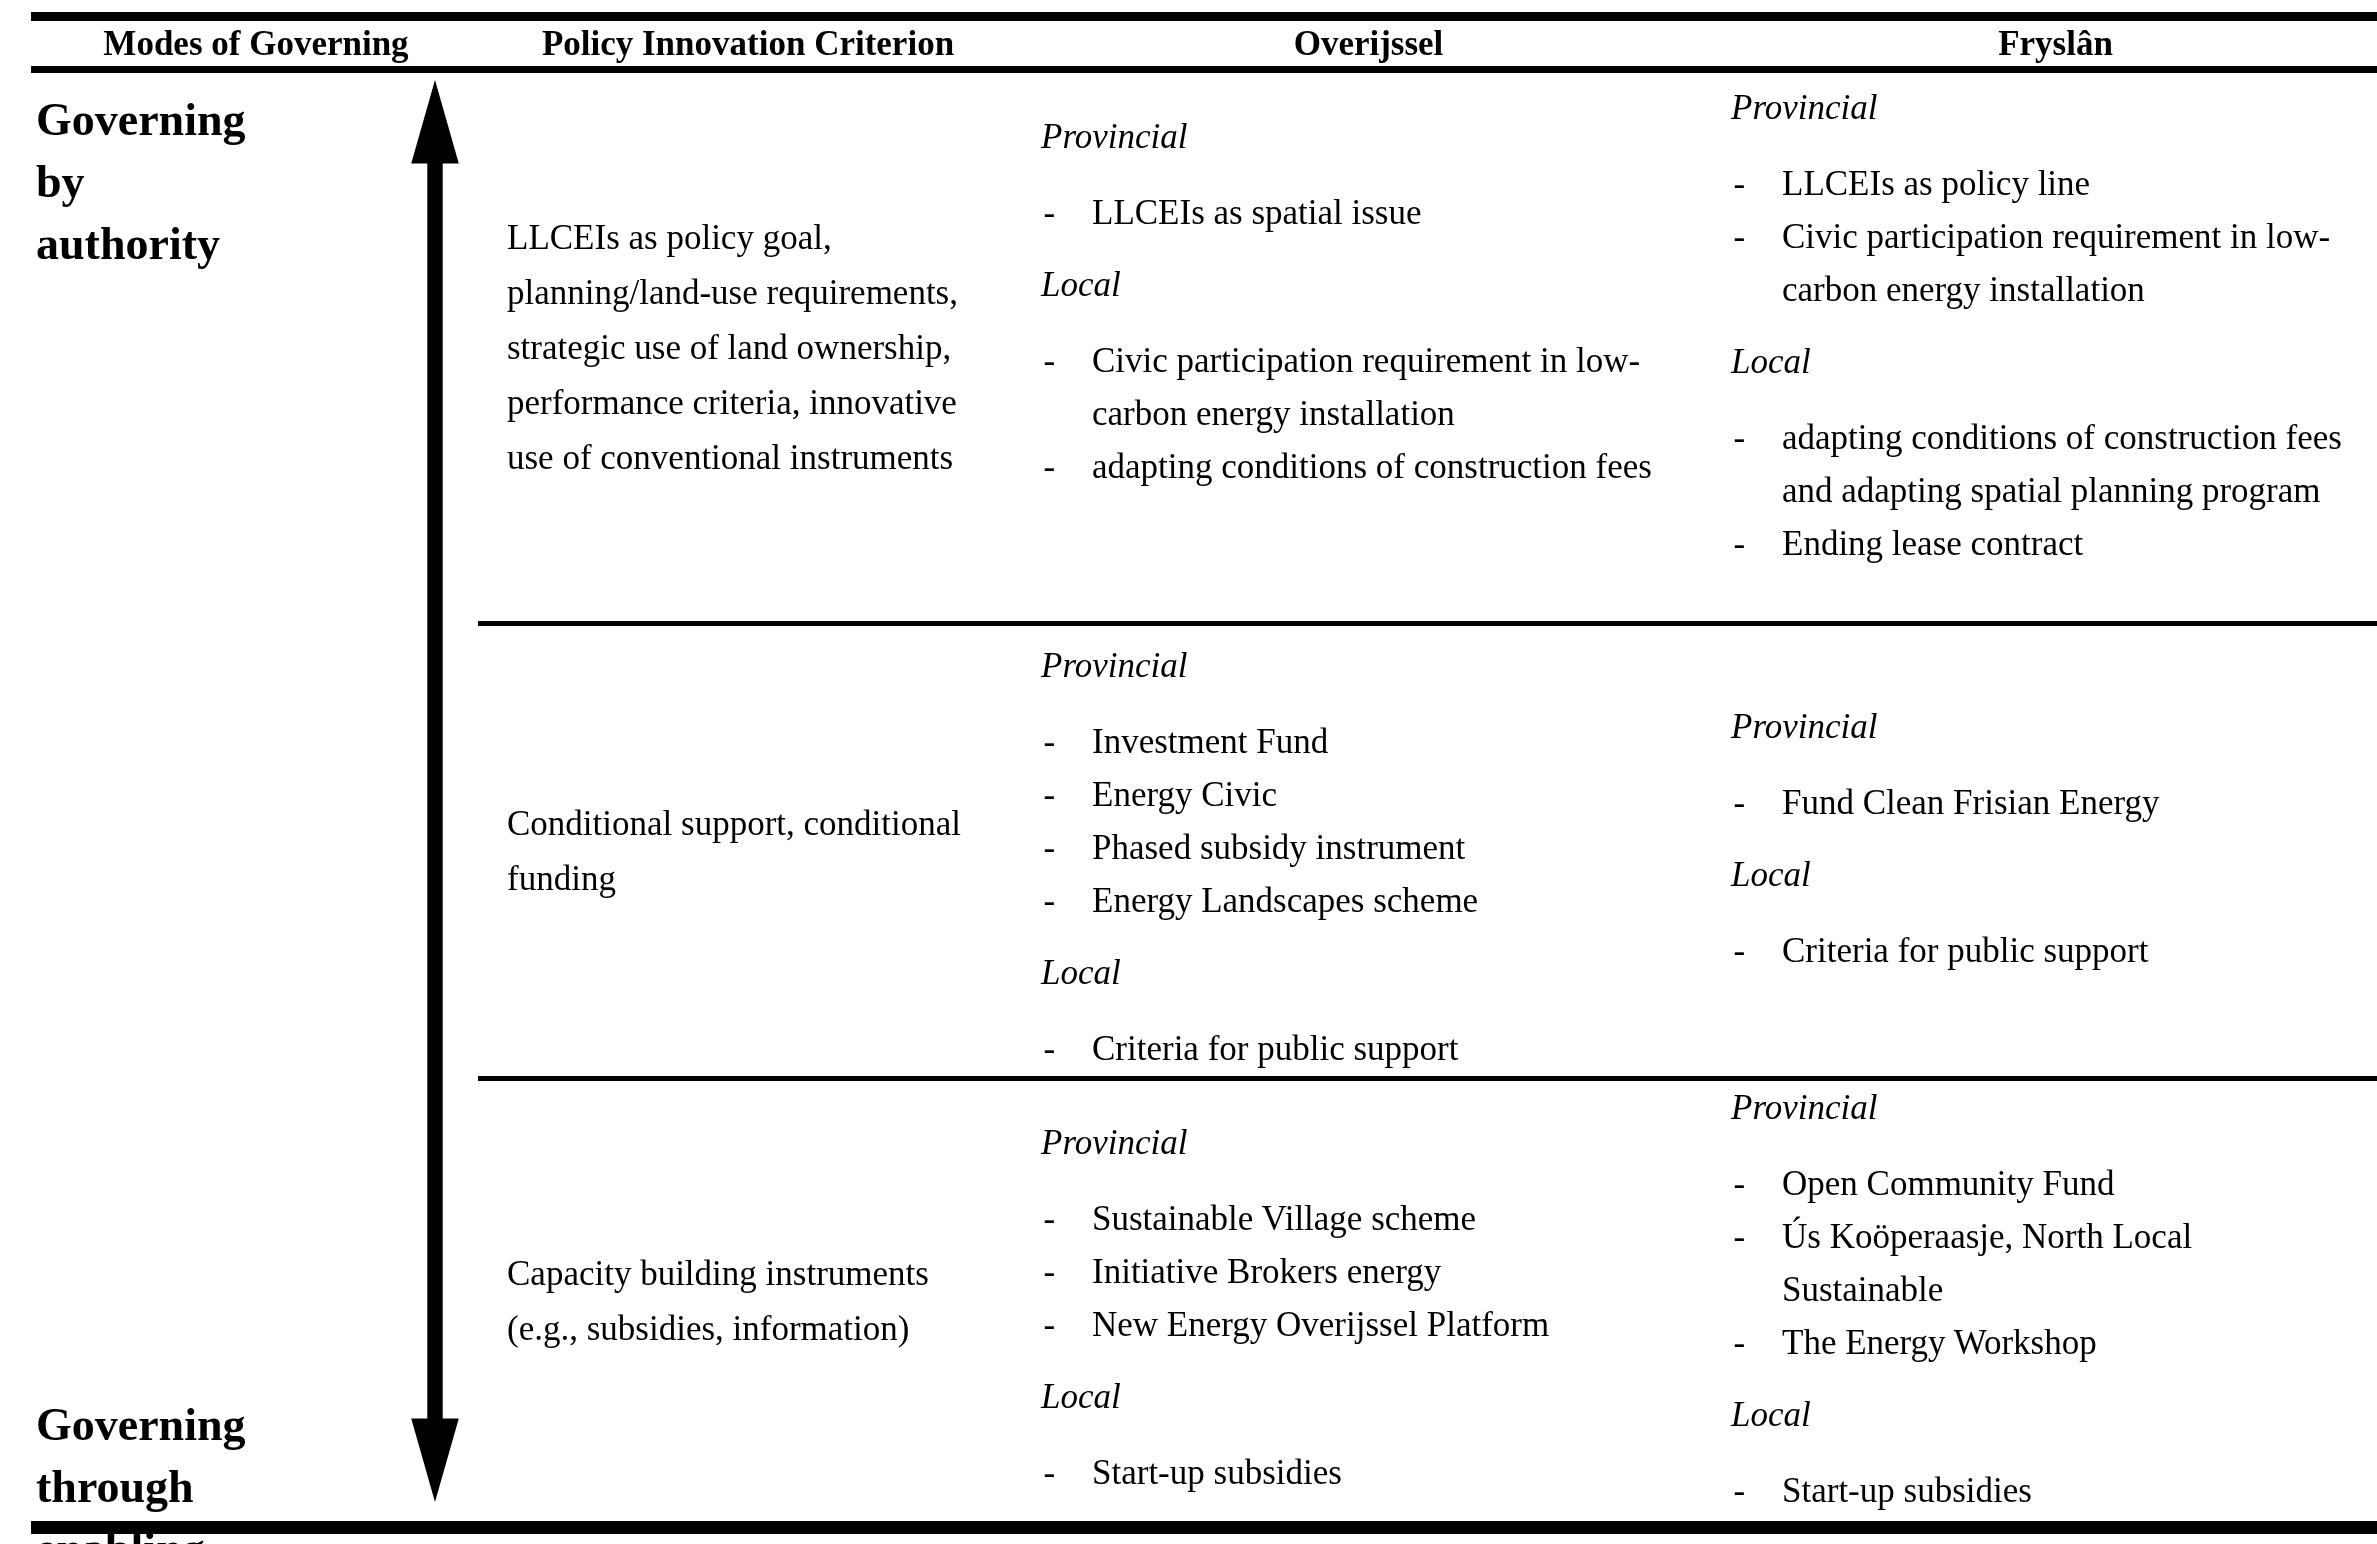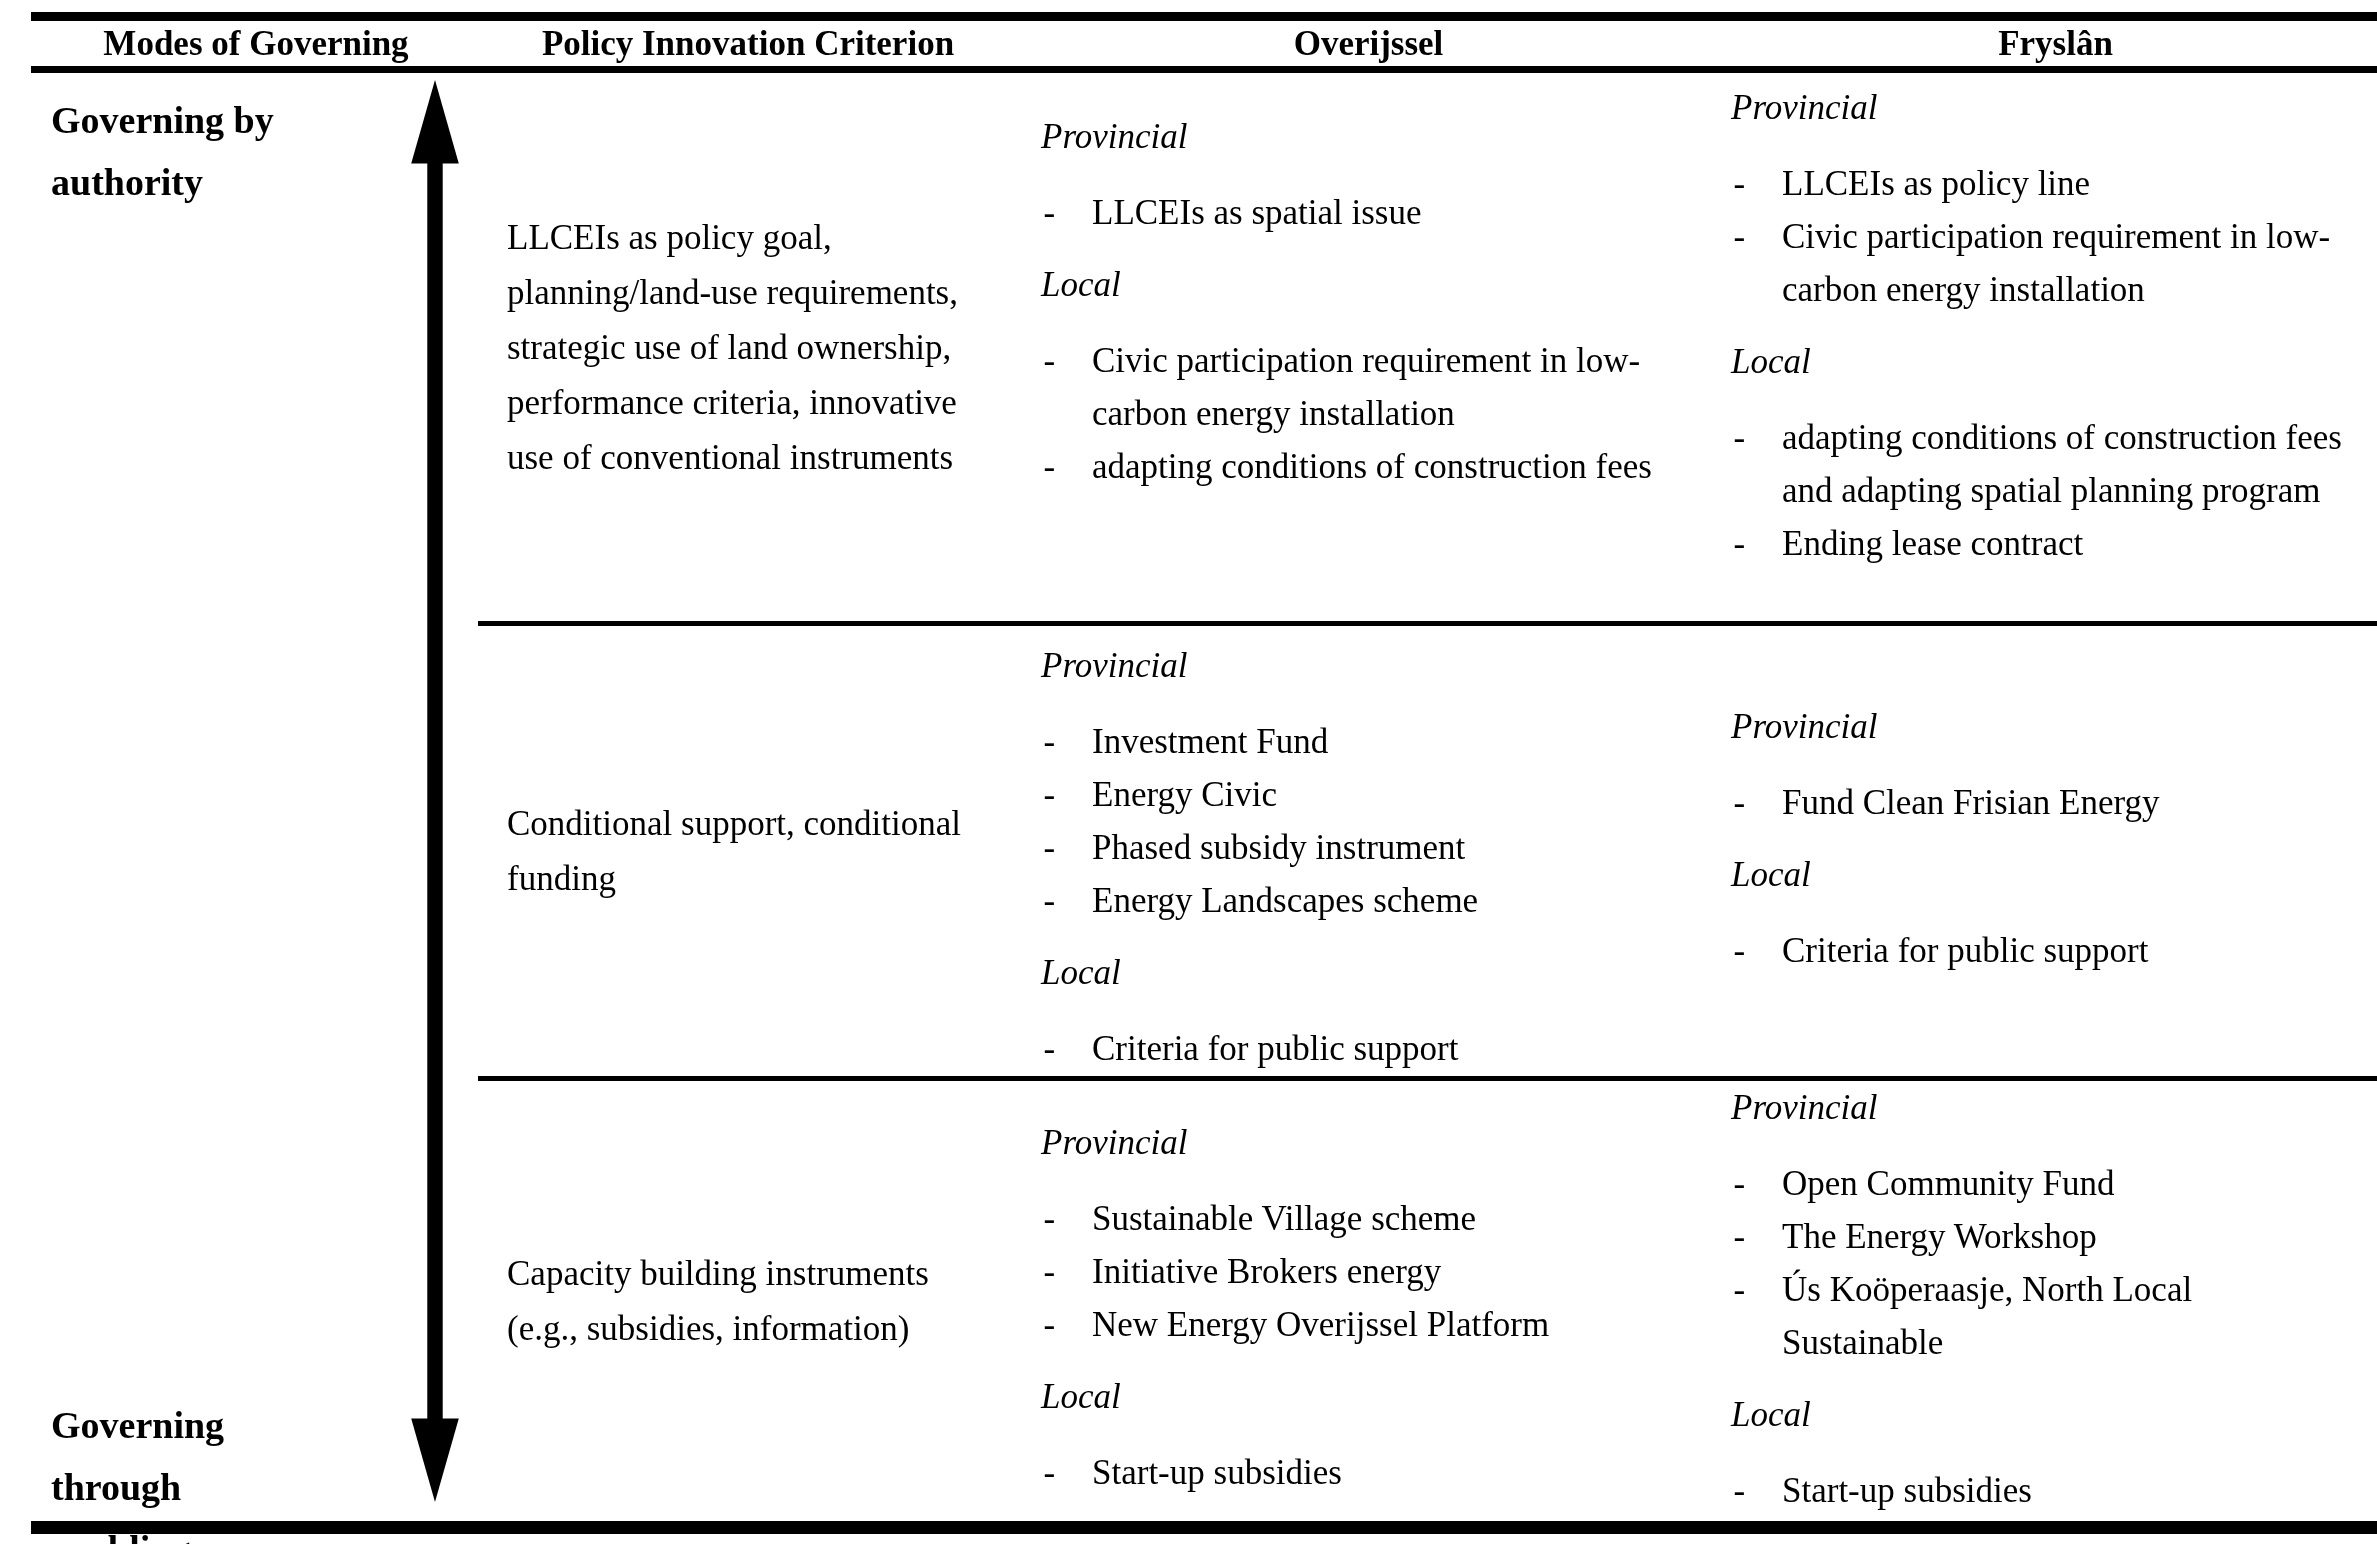--- a/index.html
+++ b/index.html
@@ -23,22 +23,22 @@
     position:absolute;top:0;
     font-weight:bold;font-size:35px;line-height:40px;
     text-align:center;white-space:nowrap;
   }
   .h-modes{left:19px;width:450px;}
   .h-criterion{left:469px;width:534px;}
   .h-overijssel{left:1003px;width:707px;}
   .h-fryslan{left:1710px;width:667px;}
 
   .mode-label{
-    position:absolute;left:39px;width:244px;
-    font-weight:bold;font-size:38px;line-height:62px;
+    position:absolute;left:24px;width:244px;
+    font-weight:bold;font-size:46px;line-height:62px;
   }
   .mode-top{top:89px;}
   .mode-bottom{top:1394px;}
 
   .arrow-svg{position:absolute;left:394px;top:80px;}
 
   .tbody{position:absolute;left:466px;top:73px;width:1911px;}
   .trow{display:grid;grid-template-columns:537px 707px 667px;}
   .trow + .trow{border-top:5.8px solid #000;}
   .trow:nth-child(1){height:548px;}
@@ -189,22 +189,22 @@
             <ul class="items">
               <li>Start-up subsidies</li>
             </ul>
           </div>
         </div>
         <div class="cell cell-frys">
           <div class="section">
             <div class="level-heading">Provincial</div>
             <ul class="items">
               <li>Open Community Fund</li>
+              <li>Ús Koöperaasje, North Local Sustainable</li>
               <li>The Energy Workshop</li>
-              <li>Ús Koöperaasje, North Local Sustainable</li>
             </ul>
           </div>
           <div class="section">
             <div class="level-heading">Local</div>
             <ul class="items">
               <li>Start-up subsidies</li>
             </ul>
           </div>
         </div>
       </div>

